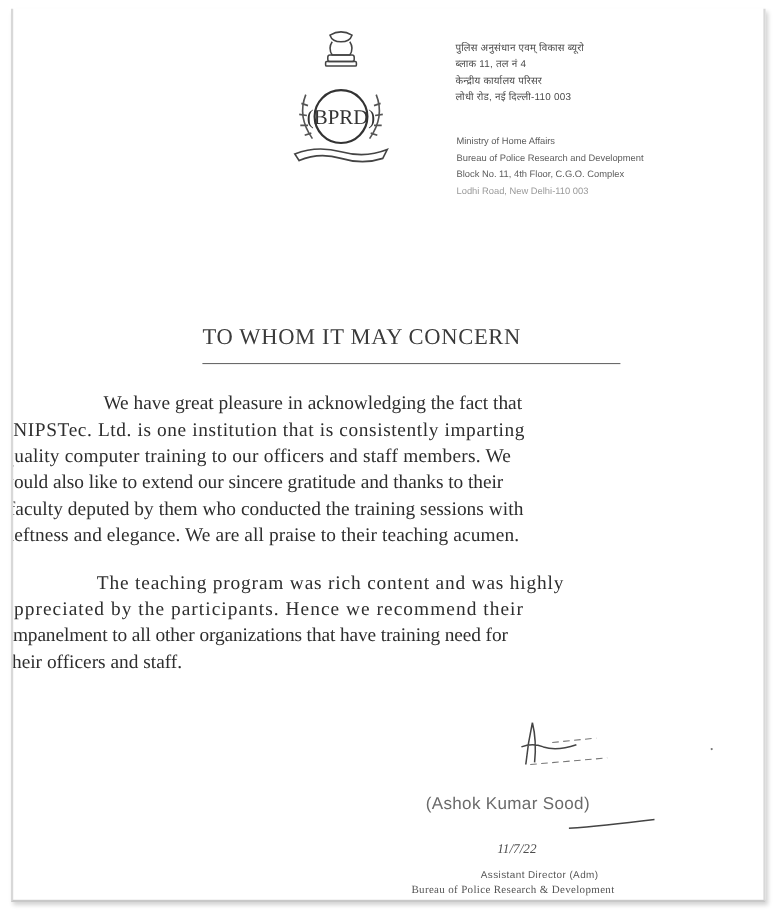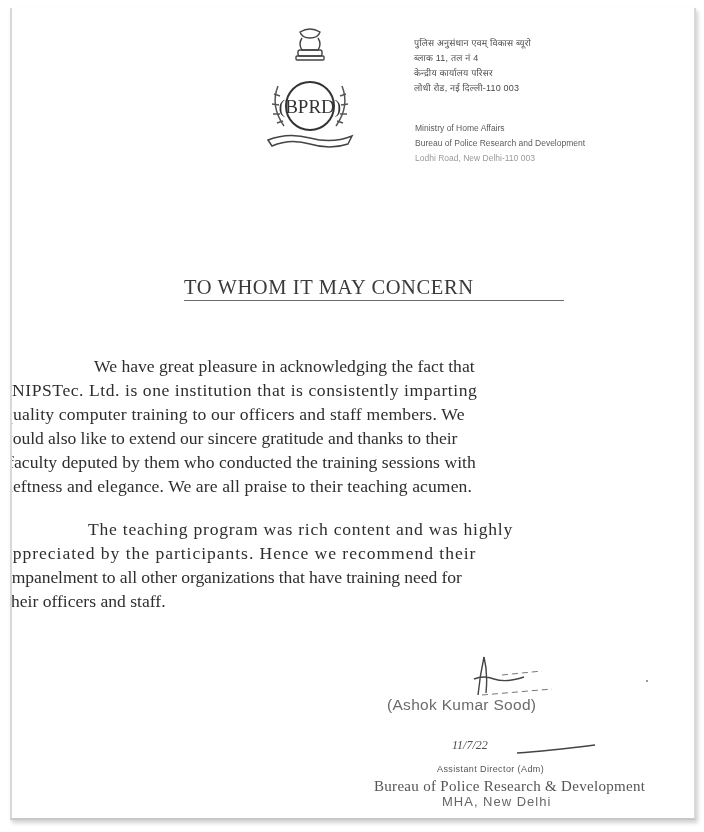--- a/index.html
+++ b/index.html
@@ -19,40 +19,40 @@
   .emblem { position: absolute; left: 248px; top: 16px; width: 100px; height: 134px; }
 
   
   .hdr { position: absolute; font-family: "Liberation Sans", sans-serif; color: #555; }
   .hdr-hindi { left: 402px; top: 28px; font-size: 9px; line-height: 15px; letter-spacing: 0.2px; color:#4a4a4a; }
   .hdr-en { left: 403px; top: 113px; font-size: 8.5px; line-height: 15px; color:#5c5c5c; }
   .hdr-en .faint { color:#9a9a9a; }
 
   
   .title {
-    position: absolute; left: 172px; top: 268px; width: 380px;
+    position: absolute; left: 172px; top: 288px; width: 380px;
     font-family: "Liberation Serif", serif; font-size: 20.5px; letter-spacing: 0.6px;
     color: #3a3a3a; white-space: nowrap;
-    border-bottom: 1.5px solid #6a6a6a; padding-bottom: 1px;
+    border-bottom: 1.5px solid #6a6a6a; padding-bottom: 11px;
   }
 
   
   .body {
     position: absolute; font-family: "Liberation Serif", serif; font-size: 17.6px;
     color: #2e2e2e; white-space: nowrap;
   }
   .line { position: absolute; left: 0; white-space: nowrap; }
 
   
-  .sig { position: absolute; font-family: "Liberation Sans", sans-serif; color: #4d4d4d; white-space: nowrap; }
+  .sig { position: absolute; font-family: "Liberation Sans", sans-serif; color: #4d4d4d; white-space: nowrap; margin-top: 26px; }
   .sig-name { left: 375px; top: 688px; font-size: 15.5px; letter-spacing: 0.3px; color:#6a6a6a; }
   .sig-title { left: 377px; top: 709px; font-size: 15.5px; letter-spacing: 0.3px; }
   .sig-date { left: 440px; top: 730px; font-size: 12px; font-style: italic; font-family:"Liberation Serif", serif; }
   .stamp1 { left: 425px; top: 756px; font-size: 9px; letter-spacing: 0.4px; color:#555; font-family:Liberation Sans, sans-serif; }
-  .stamp2 { left: 362px; top: 770px; font-size: 15px; letter-spacing: 0.3px; color:#555; font-family:"Liberation Serif", serif; }
+  .stamp2 { left: 362px; top: 770px; font-size: 10px; letter-spacing: 0.3px; color:#555; font-family:"Liberation Serif", serif; }
   .stamp3 { left: 430px; top: 786px; font-size: 13px; letter-spacing: 1px; color:#666; font-family:Liberation Sans, sans-serif; }
   .signature { position: absolute; left: 450px; top: 645px; width: 200px; height: 50px; }
   .date-stroke { position:absolute; left: 505px; top: 735px; width: 80px; height: 14px; }
 </style>
 </head>
 <body>
 
 <div class="page scan">
 
   <svg class="emblem" viewBox="0 0 100 134">
@@ -79,20 +79,21 @@
   <div class="hdr hdr-hindi">
     <div>पुलिस अनुसंधान एवम् विकास ब्यूरो</div>
     <div>ब्लाक 11, तल नं 4</div>
     <div>केन्द्रीय कार्यालय परिसर</div>
     <div>लोधी रोड, नई दिल्ली-110 003</div>
   </div>
 
   <div class="hdr hdr-en">
     <div>Ministry of Home Affairs</div>
     <div>Bureau of Police Research and Development</div>
+    <div>Block No. 11, 4th Floor, C.G.O. Complex</div>
     <div class="faint">Lodhi Road, New Delhi-110 003</div>
   </div>
 
   <div class="title">TO WHOM IT MAY CONCERN</div>
 
   <div class="body" style="left:0; top:0;">
     <div class="line" style="left:82px; top:348px;">We have great pleasure in acknowledging the fact that</div>
     <div class="line" style="left:0px; top:372px; letter-spacing:0.55px;">NIPSTec. Ltd. is one institution that is consistently imparting</div>
     <div class="line" style="left:-8px; top:396px; letter-spacing:0.2px;">quality computer training to our officers and staff members. We</div>
     <div class="line" style="left:-12px; top:420px; letter-spacing:-0.05px;">would also like to extend our sincere gratitude and thanks to their</div>

